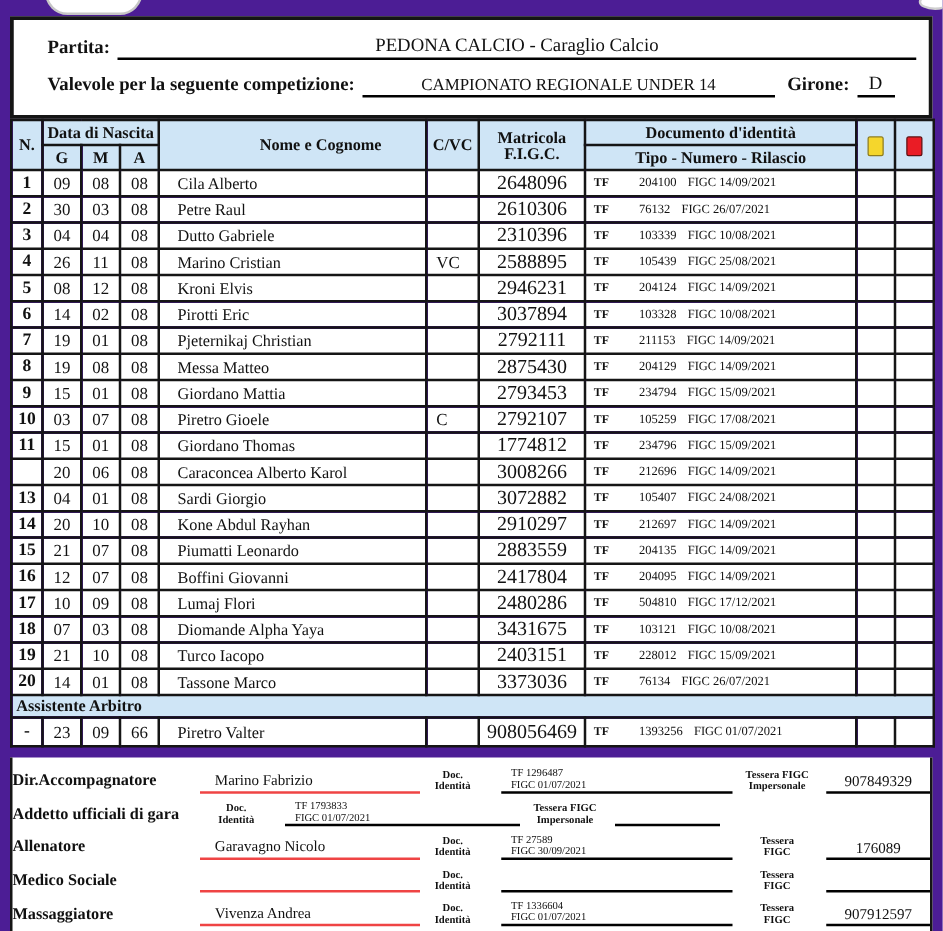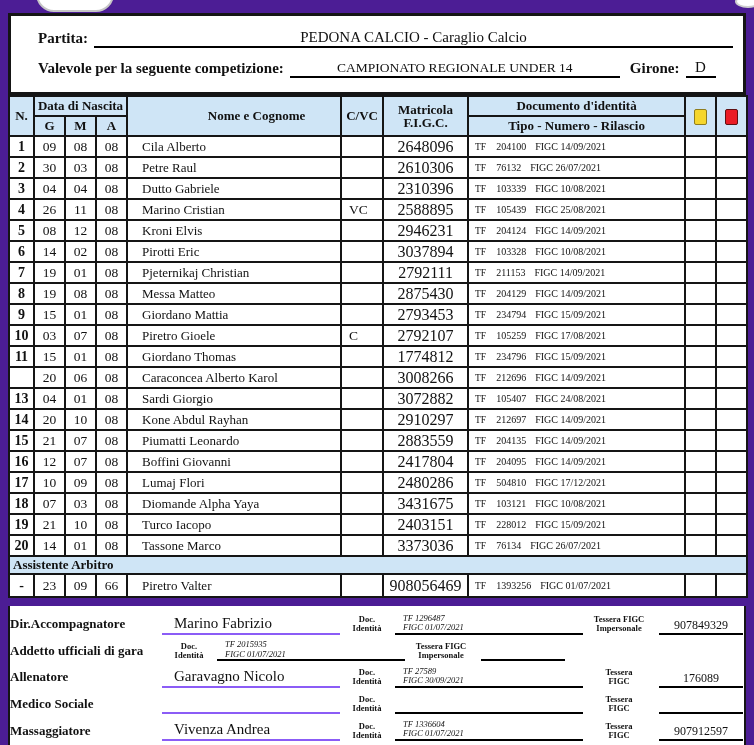--- a/index.html
+++ b/index.html
@@ -45,38 +45,38 @@
   .card { display:inline-block; width:13px; height:16px; border:1px solid; border-radius:2px; vertical-align:middle; }
 
   tbody.players tr, tbody.assist tr { height:21px; background:#fff; }
   tbody.assist tr { height:23px; }
   td.c-n { font-weight:bold; font-size:14px; text-align:center; }
   td.c-d { text-align:center; font-size:13.5px; }
   td.c-name { font-size:13px; padding-left:14px; }
   td.c-cvc { font-size:13.5px; padding-left:7px; }
   td.c-mat { font-size:16px; text-align:center; }
   td.c-doc { padding-left:6px; font-size:10px; }
-  td.c-doc .tf { font-size:9.5px; margin-right:10px; }
+  td.c-doc .tf { font-size:9.5px; margin-right:24px;font-weight:bold; }
   td.c-doc .dnum { margin-right:9px; }
   td.c-card { background:#fff; }
   tr.band-row td { background:#cfe5f6; font-weight:bold; font-size:13px; padding-left:3px; height:16px; }
 
   
   .staff { position:absolute; top:606px; left:8px; width:738px; height:139px;
            border-left:2px solid #151515; border-right:2px solid #151515;
            padding-top:5px; background:#fff; }
   .staff-row { display:flex; height:26.6px; }
   .s-role { width:152px; font-weight:bold; font-size:13px;
             display:flex; align-items:center; white-space:nowrap; }
-  .s-name { width:178px; border-bottom:2px solid #8b5cf6; font-size:15px; padding-left:12px;
+  .s-name { width:178px; border-bottom:2px solid #ef4444; font-size:12px; padding-left:12px;
             display:flex; align-items:flex-end; padding-bottom:1px; margin-bottom:3px; }
   .s-doclabel { width:54px; font-size:8.5px; font-weight:bold; text-align:center; line-height:9px;
                 display:flex; flex-direction:column; justify-content:center; }
   .s-doc { width:188px; border-bottom:2px solid #000; font-size:8.5px; line-height:9.5px; padding-left:8px;
-           display:flex; flex-direction:column; justify-content:flex-end; margin-bottom:3px; margin-left:1px;font-style:italic; }
+           display:flex; flex-direction:column; justify-content:flex-end; margin-bottom:3px; margin-left:12px; }
   .s-teslabel { width:72px; font-size:8.5px; font-weight:bold; text-align:center; line-height:9px;
                 display:flex; flex-direction:column; justify-content:center; }
   .s-tessera { width:84px; border-bottom:2px solid #000; font-size:12px; margin-left:4px;
                display:flex; align-items:flex-end; justify-content:center; margin-bottom:3px; }
 </style>
 </head>
 <body>
 
 <div class="page">
 
@@ -453,21 +453,21 @@
     </div>
     <div class="s-tessera">907849329</div>
   </div>
       <div class="staff-row">
     <div class="s-role">Addetto ufficiali di gara</div>
     <div class="s-doclabel">
       <div class="l1">Doc.</div>
       <div class="l2">Identità</div>
     </div>
     <div class="s-doc">
-      <div class="d1">TF   2015935</div>
+      <div class="d1">TF   1793833</div>
       <div class="d2">FIGC 01/07/2021</div>
     </div>
     <div class="s-teslabel">
       <div class="l1">Tessera FIGC</div>
       <div class="l2">Impersonale</div>
     </div>
     <div class="s-tessera"></div>
   </div>
       <div class="staff-row">
     <div class="s-role">Allenatore</div>

